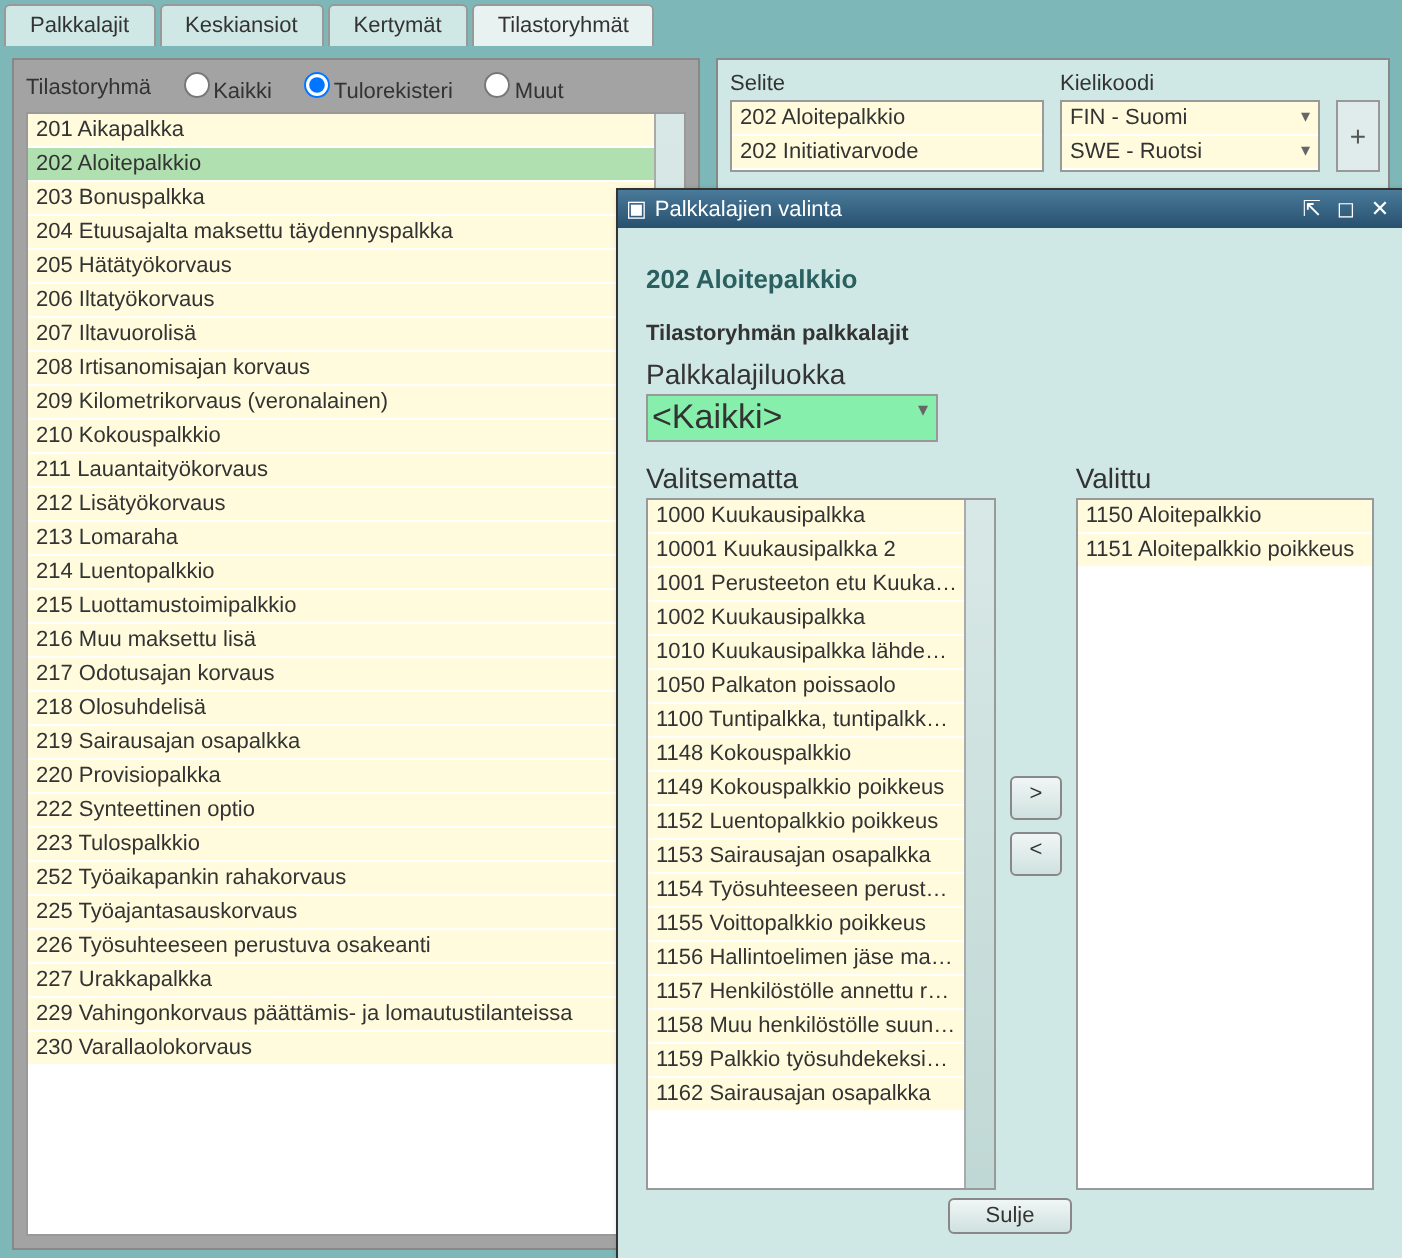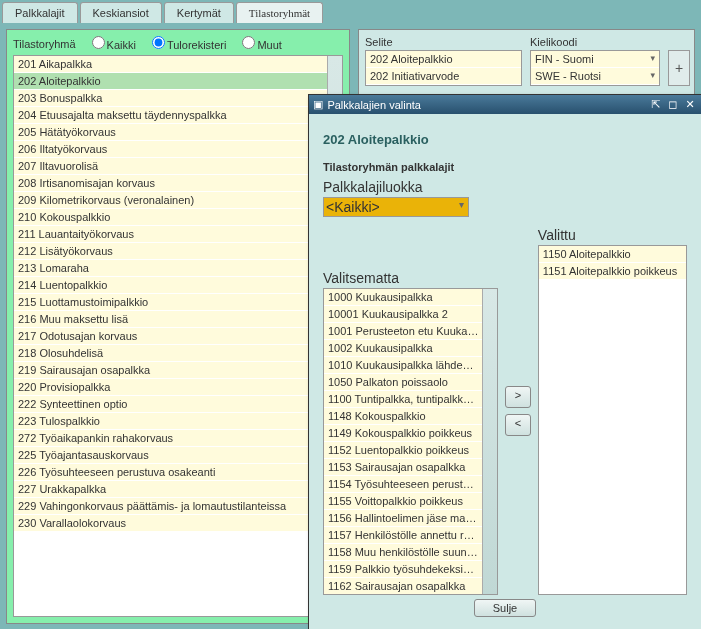--- a/index.html
+++ b/index.html
@@ -25,30 +25,29 @@
     border: 1px solid #999;
     border-bottom: none;
     margin-right: 2px;
     cursor: pointer;
     font-size: 11px;
     border-radius: 3px 3px 0 0;
   }
   .tab.active {
     background: #e8f2f1;
     font-weight: normal;
-    font-family: Liberation Serif, serif;
   }
   .panel-area {
     display: flex;
     padding: 6px;
     gap: 8px;
   }
   .left-panel {
     width: 344px;
-    background: #86efac;
+    background: #a3a3a3;
     border: 1px solid #888;
     padding: 6px;
     box-sizing: border-box;
   }
   .right-panel {
     flex: 1;
     background: #cfe8e5;
     border: 1px solid #888;
     padding: 6px;
     box-sizing: border-box;
@@ -179,39 +178,39 @@
     margin: 8px 0 14px 0;
   }
   .sub-title {
     font-weight:bold;
     font-size:11px;
     margin-bottom:6px;
   }
   .label { font-size:14px; margin-bottom:2px; display:block;}
   .combo {
     width:140px;
-    font-size:14px;
+    font-size:17px;
     padding:1px 2px;
-    background:#eab308;
+    background:#86efac;
     border:1px solid #999;
     position:relative;
   }
   .combo::after{
     content:"▾";
     position:absolute; right:4px; top:1px; color:#666; font-size:10px;
   }
   .dual-list {
     display:flex;
     gap:6px;
     margin-top:10px;
     flex:1;
     min-height:0;
   }
   .dl-col { display:flex; flex-direction:column; }
-  .dl-left { width:176px;margin-top:43px; }
+  .dl-left { width:176px; }
   .dl-right { width:150px; }
   .dl-mid { width:28px; display:flex; flex-direction:column; justify-content:center; gap:6px; align-items:center;}
   .dl-list {
     flex:1;
     background:#fff;
     border:1px solid #999;
     overflow:hidden;
     position:relative;
   }
   .dl-list .list-inner {
@@ -281,21 +280,21 @@
           <div class="list-item">213 Lomaraha</div>
           <div class="list-item">214 Luentopalkkio</div>
           <div class="list-item">215 Luottamustoimipalkkio</div>
           <div class="list-item">216 Muu maksettu lisä</div>
           <div class="list-item">217 Odotusajan korvaus</div>
           <div class="list-item">218 Olosuhdelisä</div>
           <div class="list-item">219 Sairausajan osapalkka</div>
           <div class="list-item">220 Provisiopalkka</div>
           <div class="list-item">222 Synteettinen optio</div>
           <div class="list-item">223 Tulospalkkio</div>
-          <div class="list-item">272 Työaikapankin rahakorvaus</div>
+          <div class="list-item">252 Työaikapankin rahakorvaus</div>
           <div class="list-item">225 Työajantasauskorvaus</div>
           <div class="list-item">226 Työsuhteeseen perustuva osakeanti</div>
           <div class="list-item">227 Urakkapalkka</div>
           <div class="list-item">229 Vahingonkorvaus päättämis- ja lomautustilanteissa</div>
           <div class="list-item">230 Varallaolokorvaus</div>
         </div>
       <div class="scrollbar"></div>
     </div>
   </div>
 

